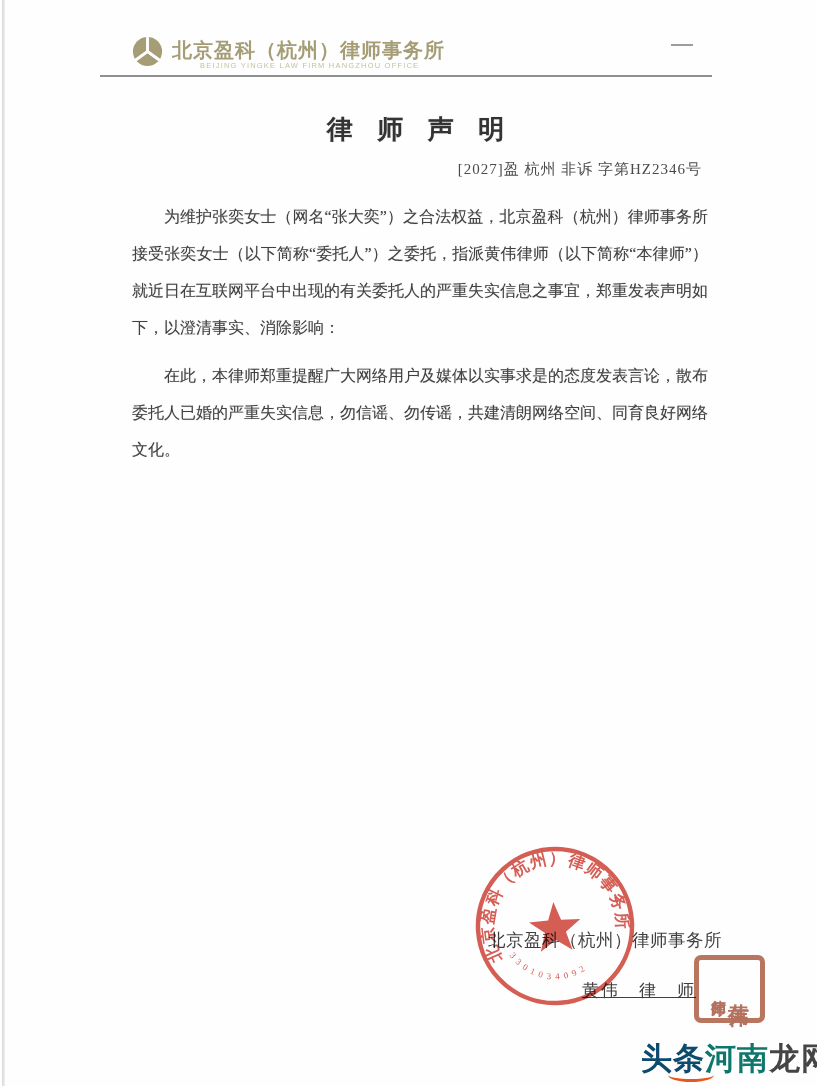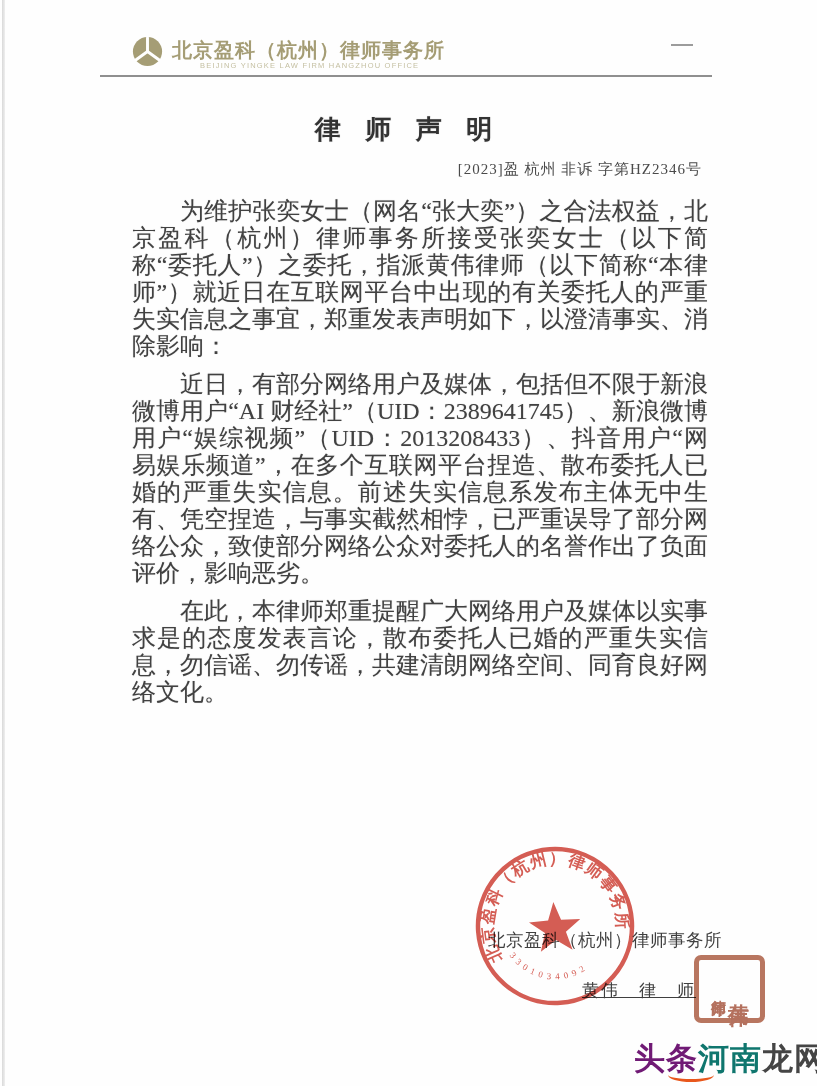--- a/index.html
+++ b/index.html
@@ -35,35 +35,35 @@
   .header-rule {
     position: absolute; left: 100px; top: 75px; width: 612px; height: 2px;
     background: #8f8f8f;
   }
   .corner-mark {
     position: absolute; left: 671px; top: 44px; width: 22px; height: 2px;
     background: #9c9c9c;
   }
   
   .doc-title {
-    position: absolute; left: 120px; top: 112px; width: 576px;
+    position: absolute; left: 132px; top: 112px; width: 576px;
     text-align: center;
     font-size: 26px; font-weight: 700; letter-spacing: 9px;
     color: #333333;
     text-shadow: 0 0 1px rgba(60,60,60,.35);
   }
   .ref-no {
     position: absolute; left: 132px; top: 160px; width: 570px;
     text-align: right;
     font-size: 15px; letter-spacing: 1px; color: #4a4a4a;
   }
   
   .body-text {
     position: absolute; left: 132px; top: 198px; width: 576px;
-    font-size: 24px; line-height: 27px;
+    font-size: 16px; line-height: 37px;
     text-align: justify;
     color: #414141;
     text-shadow: 0 0 1px rgba(80,80,80,.35);
     font-family: Liberation Serif, serif;
   }
   .body-text p { text-indent: 2em; margin: 0 0 11px 0; }
   .closing { text-indent: 2em; font-weight: 700; color: #3a3a3a; }
   
   .sig-firm {
     position: absolute; left: 488px; top: 928px;
@@ -94,21 +94,21 @@
   .square-seal .col-left  { font-size: 15px; letter-spacing: 1px; }
   .square-seal .col-right { font-size: 21px; letter-spacing: 2px; }
   
   .watermark {
     position: absolute; left: 634px; top: 1038px; z-index: 5;
     font-size: 31px; font-weight: 700; letter-spacing: 1px;
     font-family: "Liberation Sans", sans-serif;
     white-space: nowrap;
     text-shadow: 0 0 2px #ffffff, 1px 1px 0 #ffffff;
   }
-  .wm-prefix  { color: #701a75; }
+  .wm-prefix  { color: #0c4a6e; margin-left: 7px; }
   .wm-high    { color: #0f766e; }
   .wm-suffix  { color: #454545; }
   .wm-swoosh {
     position: absolute; left: 34px; top: 30px; width: 46px; height: 14px;
     border: 0; border-bottom: 3px solid #e8571c; border-radius: 0 0 50% 50%;
     z-index: -1;
   }
 </style>
 </head>
 <body>
@@ -125,25 +125,24 @@
         <line x1="17" y1="17" x2="29.5" y2="26"></line>
       </g>
     </svg>
     <div class="firm-cn">北京盈科（杭州）律师事务所</div>
     <div class="firm-en">BEIJING YINGKE LAW FIRM HANGZHOU OFFICE</div>
     <div class="header-rule"></div>
     <div class="corner-mark"></div>
   </div>
 
   <div class="doc-title">律 师 声 明</div>
-  <div class="ref-no">[2023]盈 杭州 非诉 字第HZ2346号</div>
+  <div class="ref-no">[2027]盈 杭州 非诉 字第HZ2346号</div>
 
   <div class="body-text">
     <p>为维护张奕女士（网名“张大奕”）之合法权益，北京盈科（杭州）律师事务所接受张奕女士（以下简称“委托人”）之委托，指派黄伟律师（以下简称“本律师”）就近日在互联网平台中出现的有关委托人的严重失实信息之事宜，郑重发表声明如下，以澄清事实、消除影响：</p>
-    <p>近日，有部分网络用户及媒体，包括但不限于新浪微博用户“AI 财经社”（UID：2389641745）、新浪微博用户“娱综视频”（UID：2013208433）、抖音用户“网易娱乐频道”，在多个互联网平台捏造、散布委托人已婚的严重失实信息。前述失实信息系发布主体无中生有、凭空捏造，与事实截然相悖，已严重误导了部分网络公众，致使部分网络公众对委托人的名誉作出了负面评价，影响恶劣。</p>
     <p>在此，本律师郑重提醒广大网络用户及媒体以实事求是的态度发表言论，散布委托人已婚的严重失实信息，勿信谣、勿传谣，共建清朗网络空间、同育良好网络文化。</p>
   </div>
 
   <div class="sig-firm">北京盈科（杭州）律师事务所</div>
   <div class="sig-lawyer">黄伟　律　师</div>
 
   <svg class="round-seal" viewBox="0 0 162 162">
     <defs>
       <path id="arcTop" d="M 27.3,112 A 62,62 0 1,1 134.7,112" fill="none"></path>
       <path id="arcBottom" d="M 30,100 A 55,55 0 0,0 132,100" fill="none"></path>

